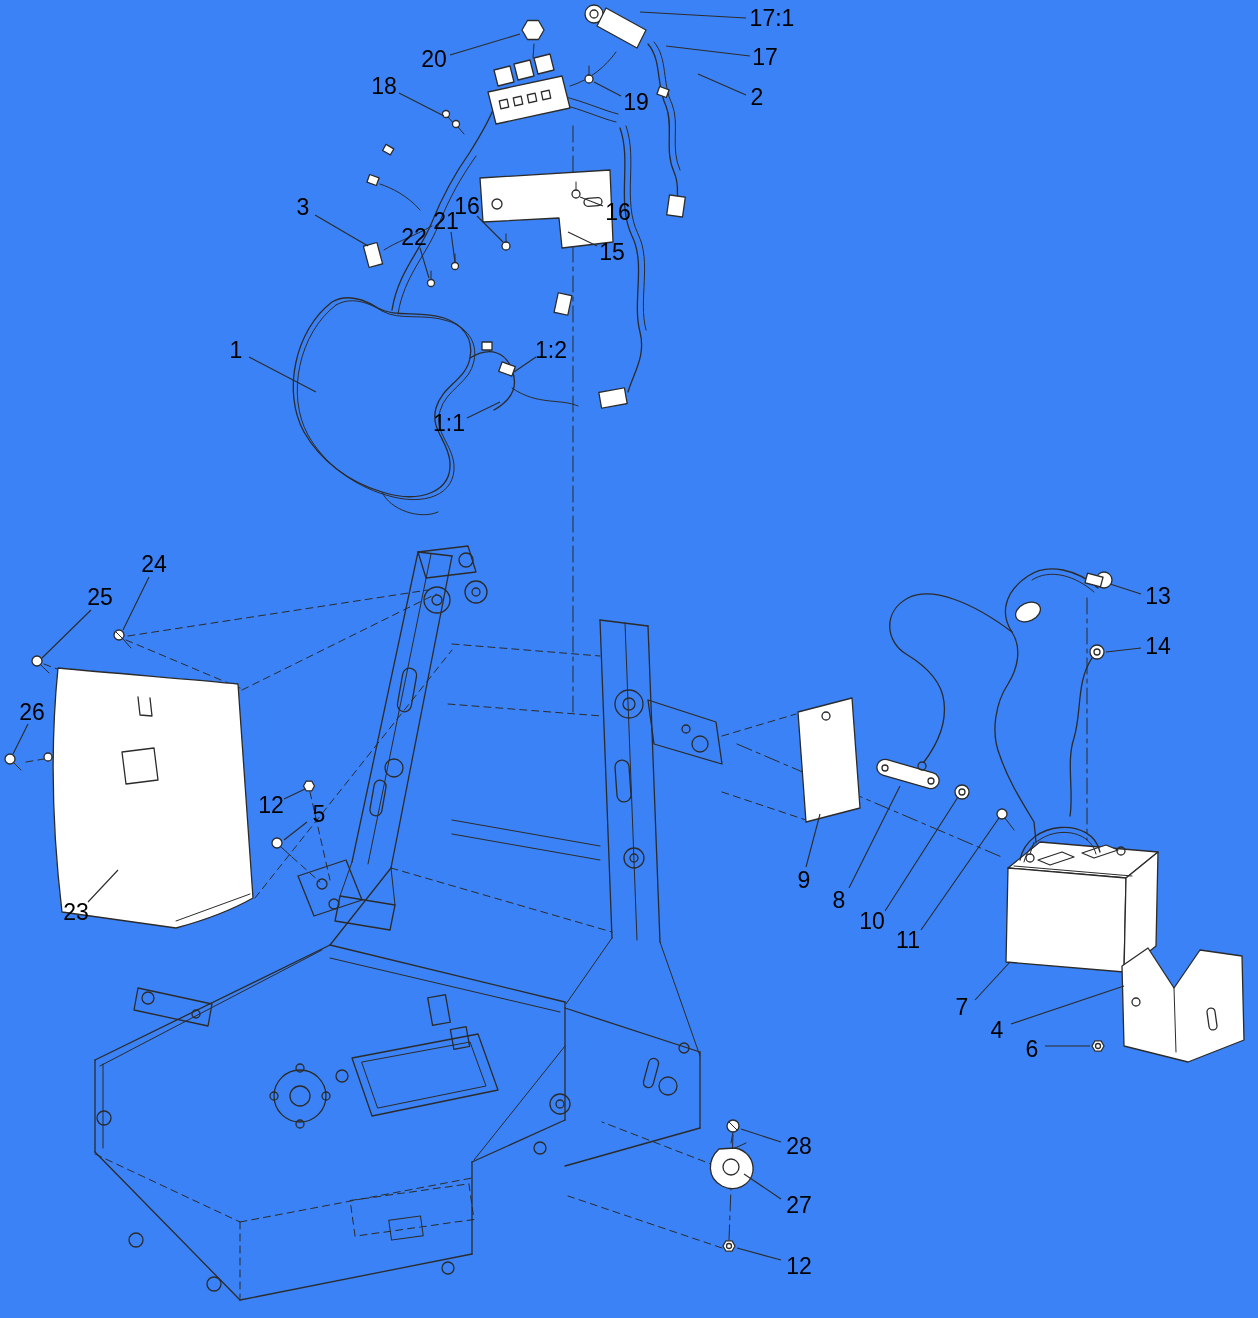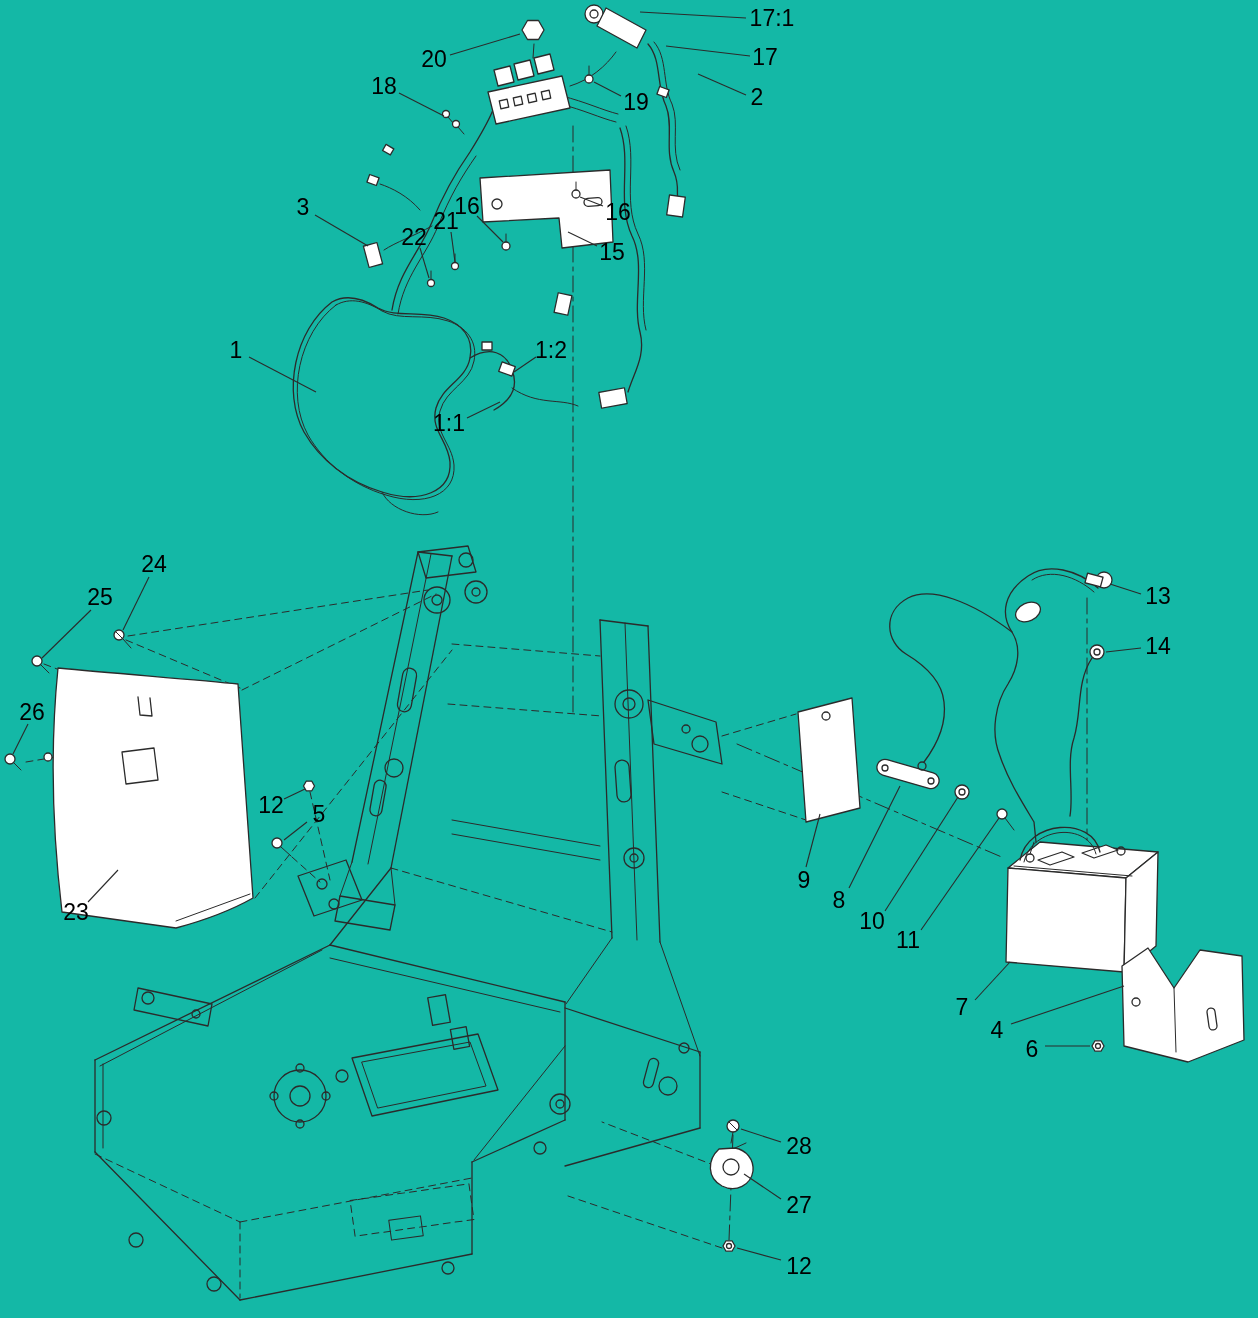--- a/index.html
+++ b/index.html
@@ -1,16 +1,16 @@
 <!DOCTYPE html>
 <html><head>
 <meta charset="utf-8">
 <style>
   html,body{margin:0;padding:0;background:#ffffff;}
-  .page{position:relative;width:1258px;height:1318px;background:#14b8a6;overflow:hidden;}
+  .page{position:relative;width:1258px;height:1318px;background:#3b82f6;overflow:hidden;}
   svg{display:block;}
   .art{stroke:#2b2b2b;fill:none;stroke-width:1.3;stroke-linecap:round;stroke-linejoin:round;}
   .thin{stroke-width:1;}
   .solid{fill:#ffffff;}
   .dashed{stroke-dasharray:7 5;stroke-width:1;}
   .dashdot{stroke-dasharray:16 5 4 5;stroke-width:1;}
   .leader{stroke:#2b2b2b;stroke-width:1.1;fill:none;}
   .callout{font-family:"Liberation Sans",sans-serif;font-size:23px;fill:#000000;stroke:none;}
 </style>
 </head>

